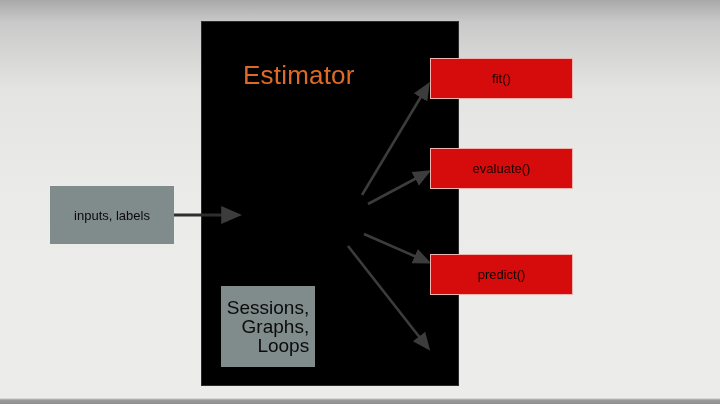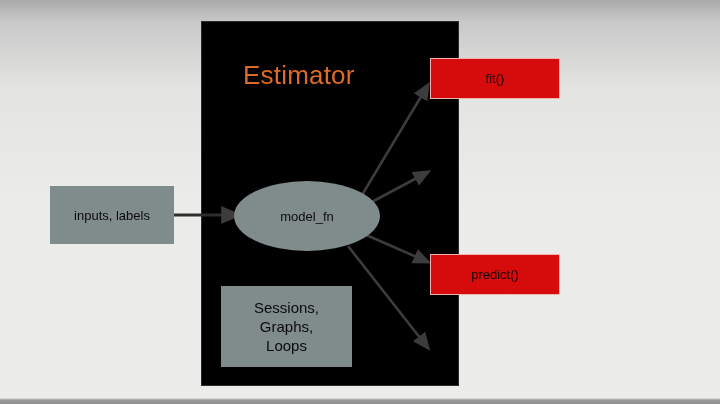--- a/index.html
+++ b/index.html
@@ -51,24 +51,25 @@
   }
   #inputs-box {
     left: 50px;
     top: 186px;
     width: 124px;
     height: 58px;
   }
   #sessions-box {
     left: 221px;
     top: 286px;
-    width: 131px;
+    width: 94px;
     height: 81px;
-    font-size: 15px;
+    font-size: 19px;
     line-height: 19px;
+    text-align: right;
   }
 
   
   #model-fn {
     position: absolute;
     left: 234px;
     top: 181px;
     width: 146px;
     height: 70px;
     background: #808b8b;
@@ -77,21 +78,21 @@
     align-items: center;
     justify-content: center;
     color: #0d0d0d;
     font-size: 13px;
   }
 
   
   .red-box {
     position: absolute;
     left: 430px;
-    width: 130px;
+    width: 143px;
     height: 41px;
     background: #d60b0b;
     border: 1px solid #f0b3ad;
     box-sizing: border-box;
     display: flex;
     align-items: center;
     justify-content: center;
     color: #120202;
     font-size: 13px;
     white-space: nowrap;
@@ -135,35 +136,35 @@
 
     <line x1="364" y1="234" x2="428" y2="262" stroke="#3c3c3c" stroke-width="2.6" marker-end="url(#ah)"></line>
 
     <line x1="348" y1="246" x2="428" y2="348" stroke="#3c3c3c" stroke-width="2.6" marker-end="url(#ah)"></line>
   </svg>
 
   <div class="gray-box" id="inputs-box">
     <span>inputs, labels</span>
   </div>
 
-  <div id="model-fn">
-    <span>model_fn</span>
-  </div>
 
   <div class="gray-box" id="sessions-box">
     <div>
       <div>Sessions,</div>
       <div>Graphs,</div>
       <div>Loops</div>
     </div>
   </div>
 
   <div class="red-box" id="box-fit">
     <span>fit()</span>
   </div>
 
+  <div class="red-box" id="box-evaluate">
+    <span>evaluate()</span>
+  </div>
 
   <div class="red-box" id="box-predict">
     <span>predict()</span>
   </div>
 
 
 </div>
 
 </body></html>

